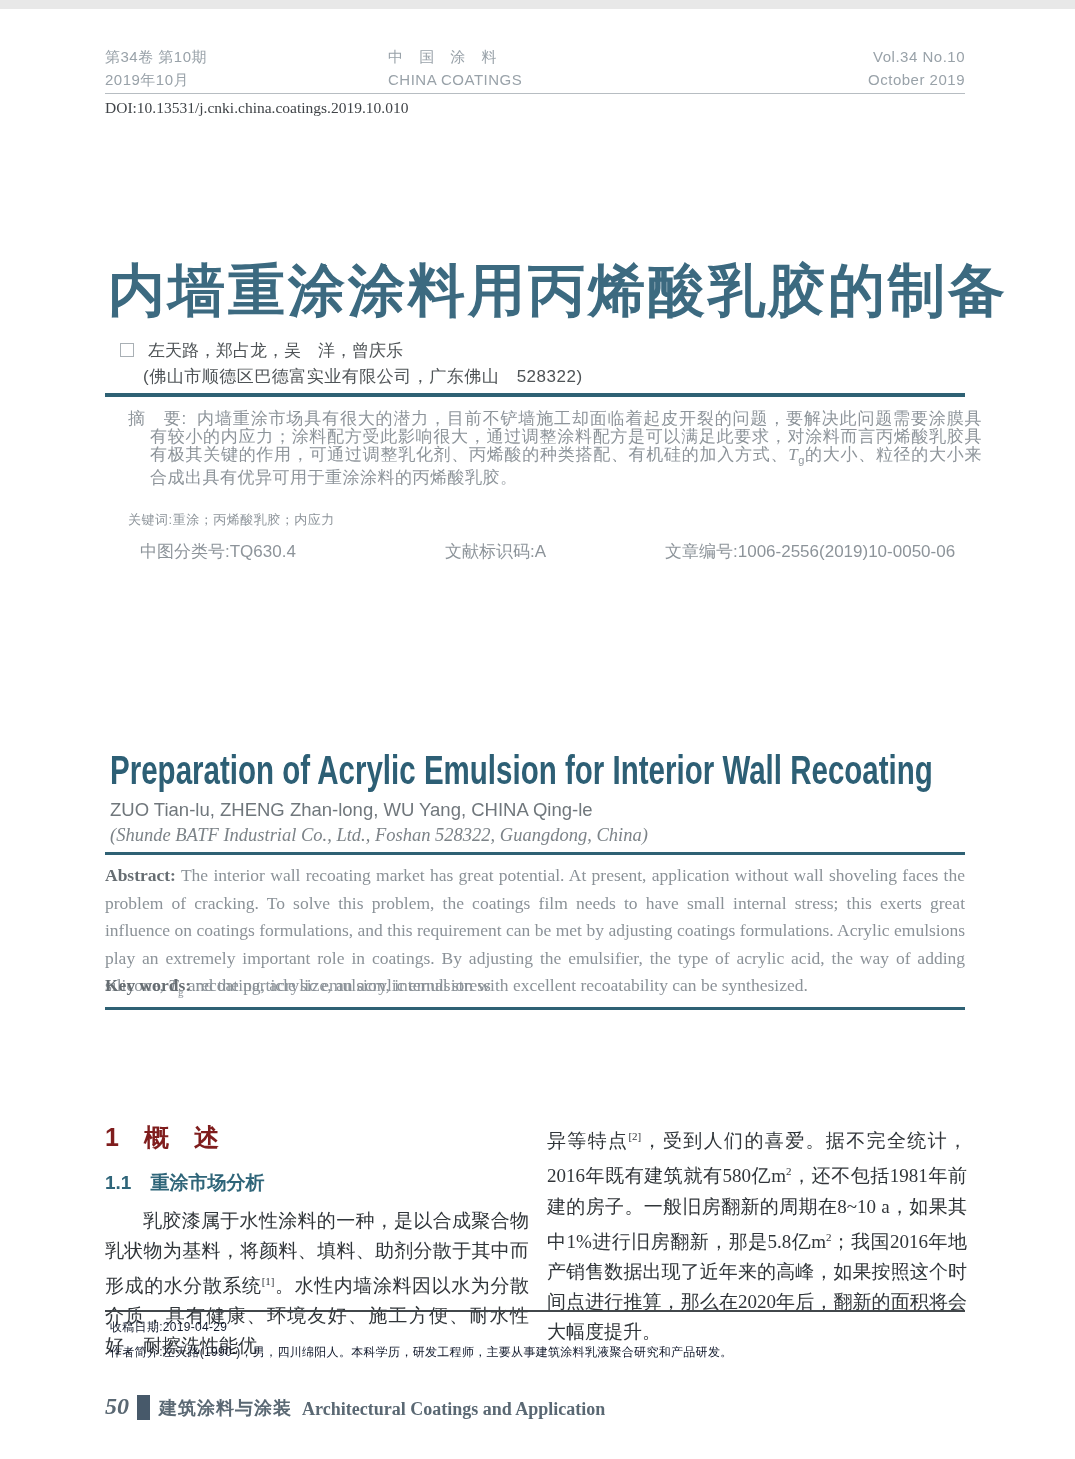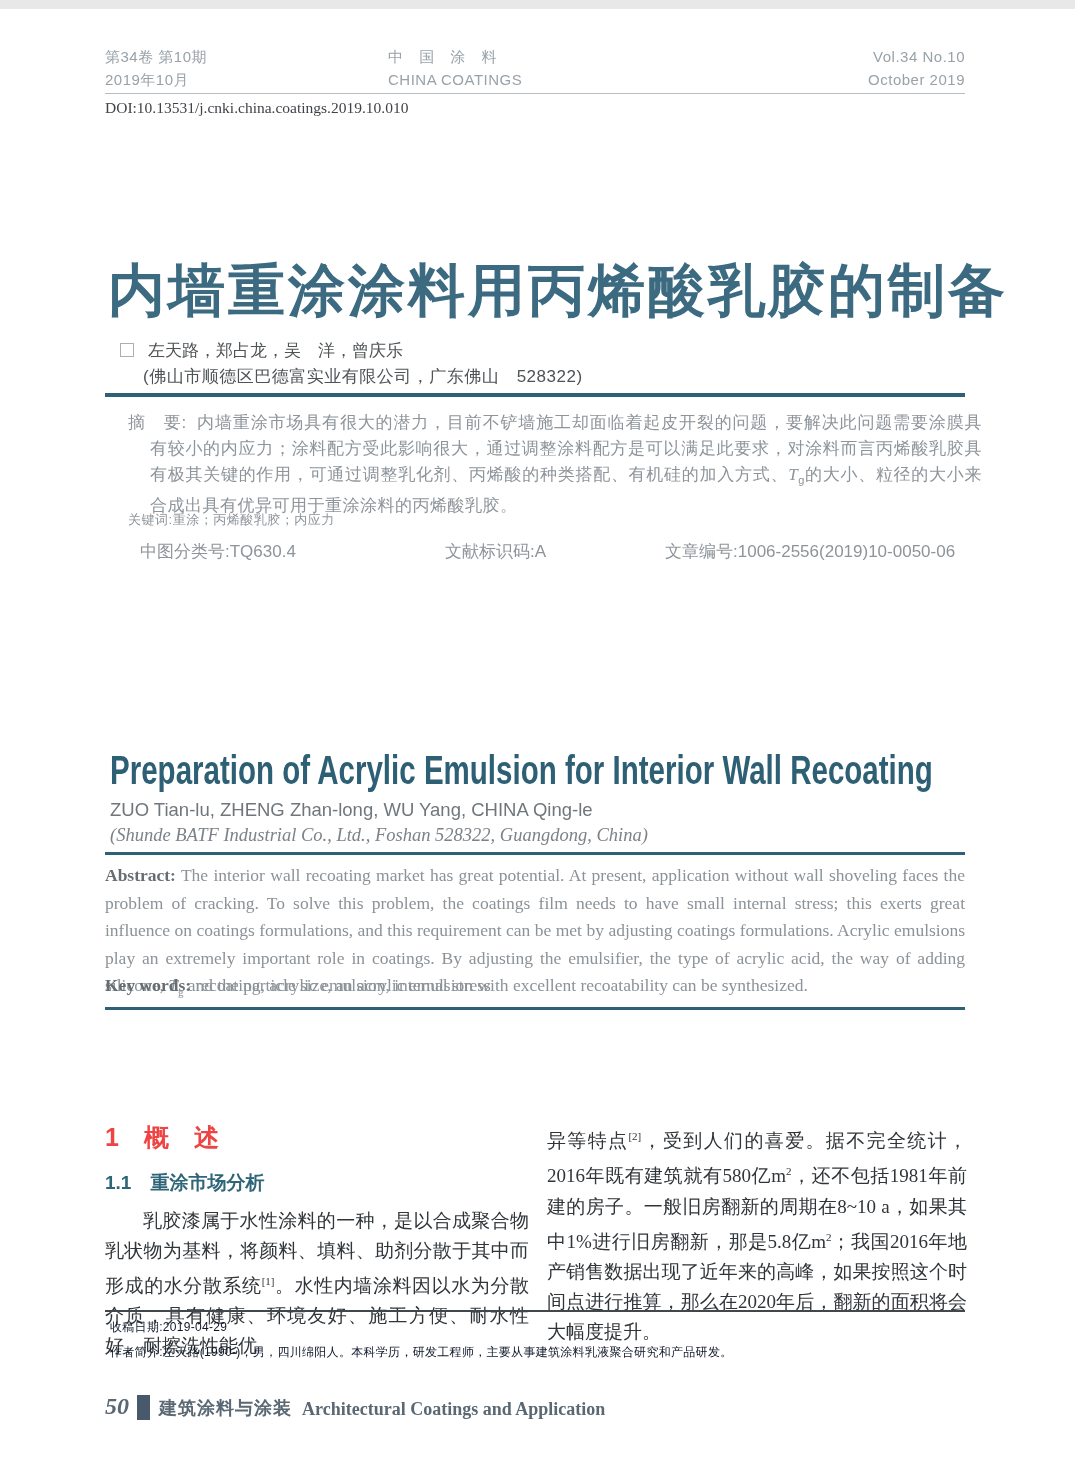--- a/index.html
+++ b/index.html
@@ -24,21 +24,21 @@
   .authors-line{color:#4e5356;font-size:17px;}
   .author-marker{
     display:inline-block;width:12px;height:12px;border:1.5px solid #a9b0b5;
     vertical-align:middle;margin-right:14px;margin-top:-3px;
   }
   .affil-cn{color:#4e5356;font-size:17px;letter-spacing:.5px;}
   .rule-teal-4{height:4px;background:#2e6174;}
   .rule-teal-3{height:3px;background:#2e6174;}
   
   .abstract-cn{
-    width:832px;color:#8d949a;font-size:17px;line-height:26px;
+    width:832px;color:#8d949a;font-size:17px;line-height:18px;
     text-align:justify;padding-left:22px;text-indent:-22px;letter-spacing:.5px;
   }
   .abs-label{margin-right:10px;}
   .kw-cn{color:#8d949a;font-size:13px;letter-spacing:.5px;}
   .class-row{width:832px;height:24px;color:#8d949a;font-size:17px;}
   .tg i{font-style:italic;font-family:"Liberation Serif","DejaVu Serif",serif;}
   sub{font-size:11px;}
   sup{font-size:11px;}
   
   .en-title{
@@ -53,21 +53,21 @@
   .en-abstract{
     width:860px;font-family:"Liberation Serif","DejaVu Serif",serif;
     color:#8b9298;font-size:17.5px;line-height:27.5px;text-align:justify;
   }
   .en-abstract b,.en-kw b{color:#666d72;}
   .en-kw{font-family:"Liberation Serif","DejaVu Serif",serif;color:#8b9298;font-size:17.5px;}
   
   .columns{width:862px;display:flex;gap:18px;}
   .col-left{width:424px;}
   .col-right{width:420px;}
-  .sec-h1{color:#ef4444;font-size:25px;font-weight:bold;margin:0 0 16px 0;}
+  .sec-h1{color:#7f1d1d;font-size:25px;font-weight:bold;margin:0 0 16px 0;}
   .sec-h2{color:#2f6579;font-size:19px;font-weight:bold;margin:0 0 10px 0;}
   .body-p{
     margin:0;color:#303539;font-size:19px;line-height:30px;text-align:justify;
     font-family:"Liberation Serif","DejaVu Serif",serif;
   }
   .indent{text-indent:2em;}
   .divider{height:2px;background:#42474b;}
   .note{color:#0f172a;font-size:12px;letter-spacing:.3px;}
   
   .footer{display:flex;align-items:flex-end;color:#5a6873;}

